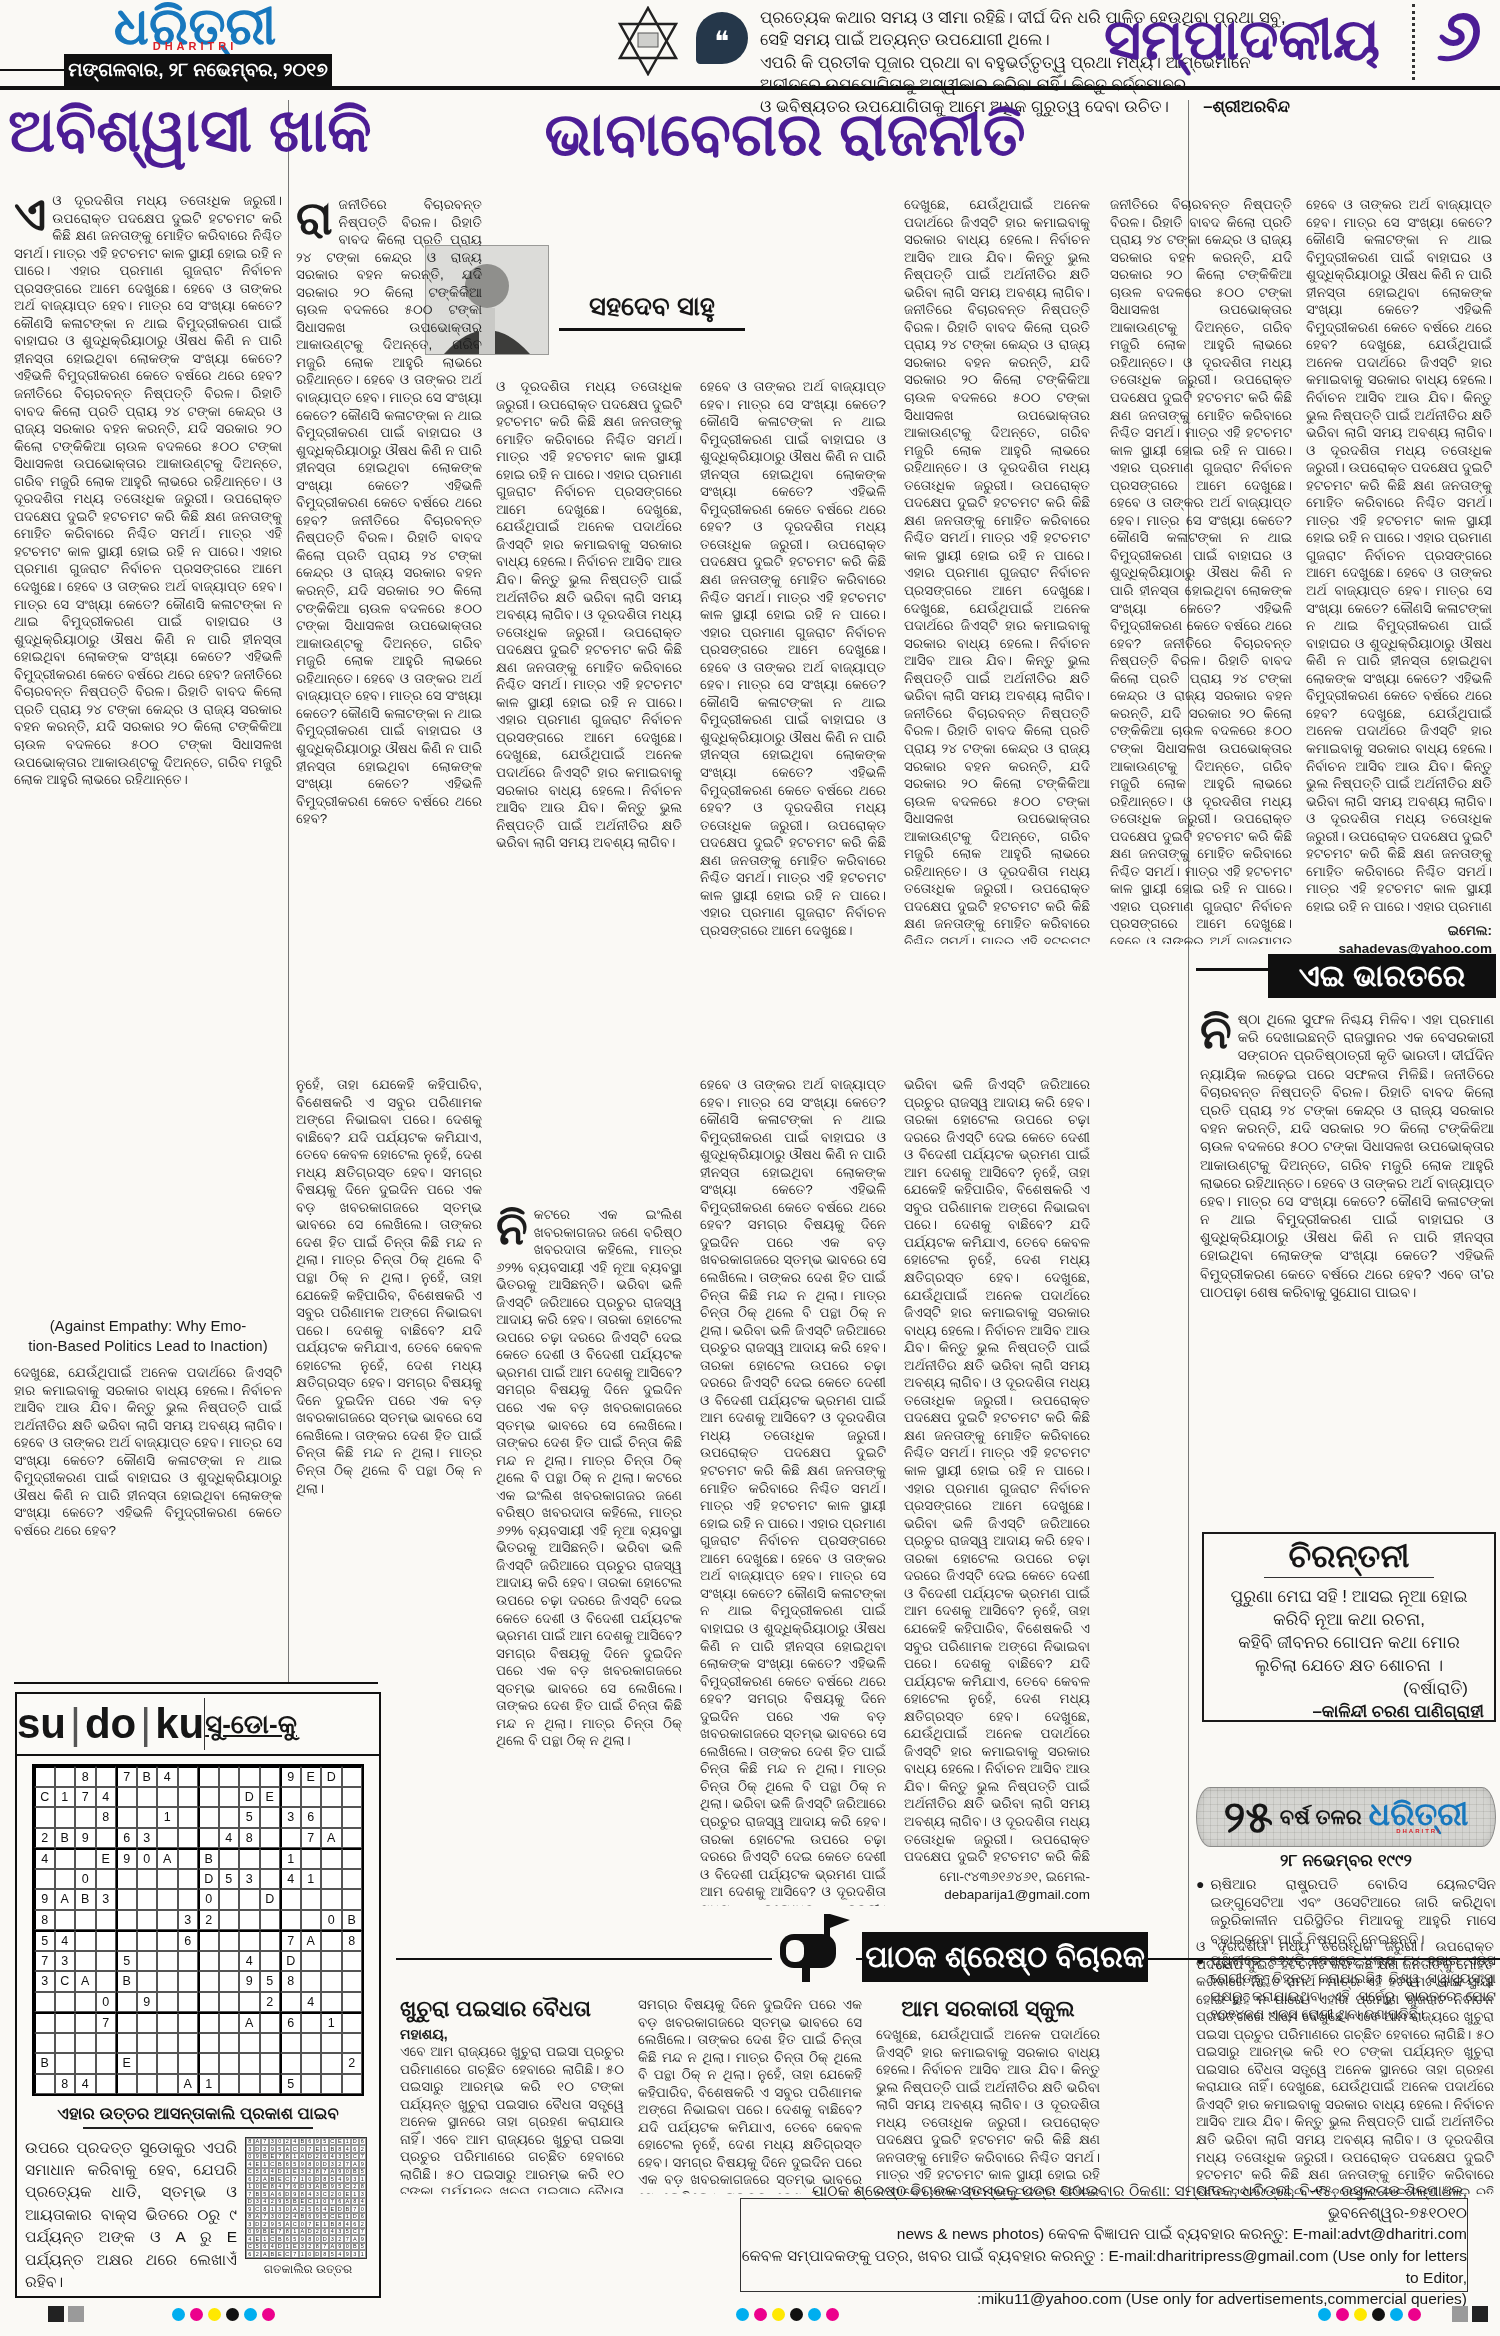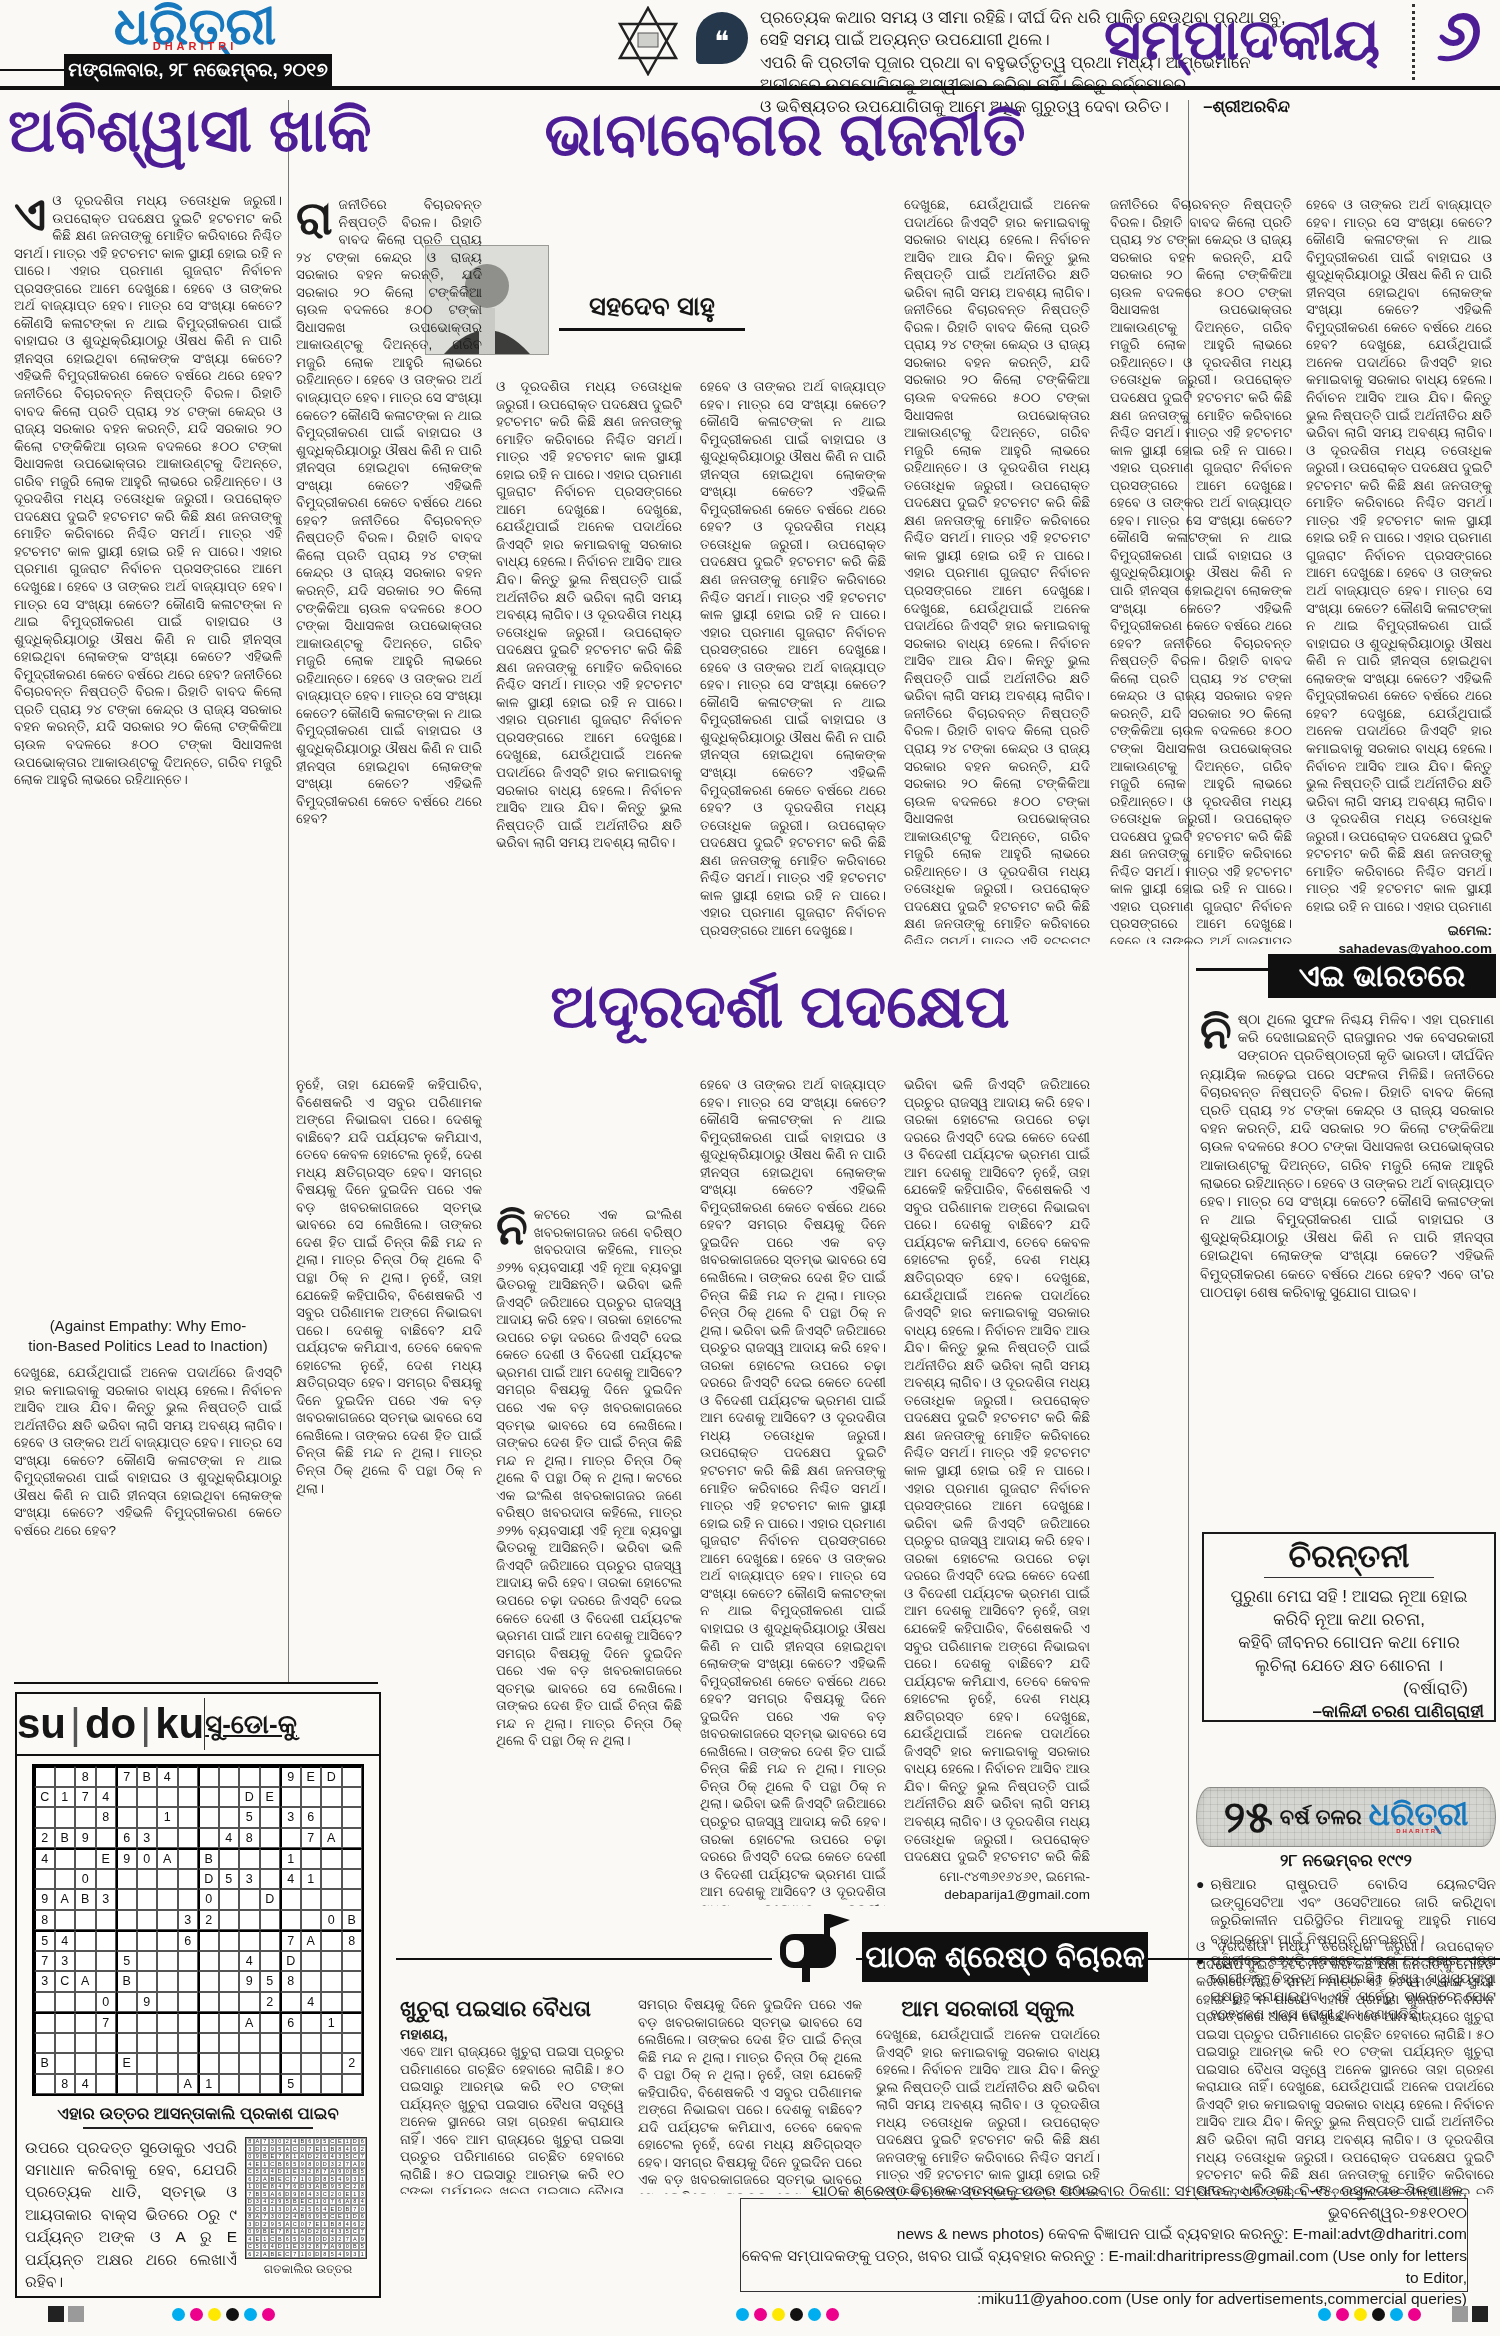--- a/index.html
+++ b/index.html
@@ -119,21 +119,20 @@
     <span>ଦେଖୁଛେ, ଯେଉଁଥିପାଇଁ ଅନେକ ପଦାର୍ଥରେ ଜିଏସ୍‌ଟି ହାର କମାଇବାକୁ ସରକାର ବାଧ୍ୟ ହେଲେ। ନିର୍ବାଚନ ଆସିବ ଆଉ ଯିବ। କିନ୍ତୁ ଭୁଲ ନିଷ୍ପତ୍ତି ପାଇଁ ଅର୍ଥନୀତିର କ୍ଷତି ଭରିବା ଲାଗି ସମୟ ଅବଶ୍ୟ ଲାଗିବ। ଜନୀତିରେ ବିଚାରବନ୍ତ ନିଷ୍ପତ୍ତି ବିରଳ। ରିହାତି ବାବଦ କିଲୋ ପ୍ରତି ପ୍ରାୟ ୨୪ ଟଙ୍କା କେନ୍ଦ୍ର ଓ ରାଜ୍ୟ ସରକାର ବହନ କରନ୍ତି, ଯଦି ସରକାର ୨୦ କିଲୋ ଟଙ୍କିକିଆ ଚାଉଳ ବଦଳରେ ୫୦୦ ଟଙ୍କା ସିଧାସଳଖ ଉପଭୋକ୍ତାର ଆକାଉଣ୍ଟକୁ ଦିଅନ୍ତେ, ଗରିବ ମଜୁରି ଲୋକ ଆହୁରି ଲାଭରେ ରହିଥାନ୍ତେ। ଓ ଦୂରଦଶିତା ମଧ୍ୟ ତତୋଽଧିକ ଜରୁରୀ। ଉପରୋକ୍ତ ପଦକ୍ଷେପ ଦୁଇଟି ହଟଚମଟ କରି କିଛି କ୍ଷଣ ଜନତାଙ୍କୁ ମୋହିତ କରିବାରେ ନିଶ୍ଚିତ ସମର୍ଥ। ମାତ୍ର ଏହି ହଟଚମଟ କାଳ ସ୍ଥାୟୀ ହୋଇ ରହି ନ ପାରେ। ଏହାର ପ୍ରମାଣ ଗୁଜରାଟ ନିର୍ବାଚନ ପ୍ରସଙ୍ଗରେ ଆମେ ଦେଖୁଛେ। ଦେଖୁଛେ, ଯେଉଁଥିପାଇଁ ଅନେକ ପଦାର୍ଥରେ ଜିଏସ୍‌ଟି ହାର କମାଇବାକୁ ସରକାର ବାଧ୍ୟ ହେଲେ। ନିର୍ବାଚନ ଆସିବ ଆଉ ଯିବ। କିନ୍ତୁ ଭୁଲ ନିଷ୍ପତ୍ତି ପାଇଁ ଅର୍ଥନୀତିର କ୍ଷତି ଭରିବା ଲାଗି ସମୟ ଅବଶ୍ୟ ଲାଗିବ। ଜନୀତିରେ ବିଚାରବନ୍ତ ନିଷ୍ପତ୍ତି ବିରଳ। ରିହାତି ବାବଦ କିଲୋ ପ୍ରତି ପ୍ରାୟ ୨୪ ଟଙ୍କା କେନ୍ଦ୍ର ଓ ରାଜ୍ୟ ସରକାର ବହନ କରନ୍ତି, ଯଦି ସରକାର ୨୦ କିଲୋ ଟଙ୍କିକିଆ ଚାଉଳ ବଦଳରେ ୫୦୦ ଟଙ୍କା ସିଧାସଳଖ ଉପଭୋକ୍ତାର ଆକାଉଣ୍ଟକୁ ଦିଅନ୍ତେ, ଗରିବ ମଜୁରି ଲୋକ ଆହୁରି ଲାଭରେ ରହିଥାନ୍ତେ। ଓ ଦୂରଦଶିତା ମଧ୍ୟ ତତୋଽଧିକ ଜରୁରୀ। ଉପରୋକ୍ତ ପଦକ୍ଷେପ ଦୁଇଟି ହଟଚମଟ କରି କିଛି କ୍ଷଣ ଜନତାଙ୍କୁ ମୋହିତ କରିବାରେ ନିଶ୍ଚିତ ସମର୍ଥ। ମାତ୍ର ଏହି ହଟଚମଟ କାଳ ସ୍ଥାୟୀ ହୋଇ ରହି ନ ପାରେ। ଏହାର ପ୍ରମାଣ ଗୁଜରାଟ ନିର୍ବାଚନ ପ୍ରସଙ୍ଗରେ ଆମେ ଦେଖୁଛେ।</span>
   </div>
   <div class="col body-text just" style="left:1110px;top:196px;width:182px;height:748px;">
     <span>ଜନୀତିରେ ବିଚାରବନ୍ତ ନିଷ୍ପତ୍ତି ବିରଳ। ରିହାତି ବାବଦ କିଲୋ ପ୍ରତି ପ୍ରାୟ ୨୪ ଟଙ୍କା କେନ୍ଦ୍ର ଓ ରାଜ୍ୟ ସରକାର ବହନ କରନ୍ତି, ଯଦି ସରକାର ୨୦ କିଲୋ ଟଙ୍କିକିଆ ଚାଉଳ ବଦଳରେ ୫୦୦ ଟଙ୍କା ସିଧାସଳଖ ଉପଭୋକ୍ତାର ଆକାଉଣ୍ଟକୁ ଦିଅନ୍ତେ, ଗରିବ ମଜୁରି ଲୋକ ଆହୁରି ଲାଭରେ ରହିଥାନ୍ତେ। ଓ ଦୂରଦଶିତା ମଧ୍ୟ ତତୋଽଧିକ ଜରୁରୀ। ଉପରୋକ୍ତ ପଦକ୍ଷେପ ଦୁଇଟି ହଟଚମଟ କରି କିଛି କ୍ଷଣ ଜନତାଙ୍କୁ ମୋହିତ କରିବାରେ ନିଶ୍ଚିତ ସମର୍ଥ। ମାତ୍ର ଏହି ହଟଚମଟ କାଳ ସ୍ଥାୟୀ ହୋଇ ରହି ନ ପାରେ। ଏହାର ପ୍ରମାଣ ଗୁଜରାଟ ନିର୍ବାଚନ ପ୍ରସଙ୍ଗରେ ଆମେ ଦେଖୁଛେ। ହେବେ ଓ ତାଙ୍କର ଅର୍ଥ ବାଜ୍ୟାପ୍ତ ହେବ। ମାତ୍ର ସେ ସଂଖ୍ୟା କେତେ? କୌଣସି କଳାଟଙ୍କା ନ ଥାଇ ବିମୁଦ୍ରୀକରଣ ପାଇଁ ବାହାଘର ଓ ଶୁଦ୍ଧିକ୍ରିୟାଠାରୁ ଔଷଧ କିଣି ନ ପାରି ହୀନସ୍ତା ହୋଇଥିବା ଲୋକଙ୍କ ସଂଖ୍ୟା କେତେ? ଏହିଭଳି ବିମୁଦ୍ରୀକରଣ କେତେ ବର୍ଷରେ ଥରେ ହେବ? ଜନୀତିରେ ବିଚାରବନ୍ତ ନିଷ୍ପତ୍ତି ବିରଳ। ରିହାତି ବାବଦ କିଲୋ ପ୍ରତି ପ୍ରାୟ ୨୪ ଟଙ୍କା କେନ୍ଦ୍ର ଓ ରାଜ୍ୟ ସରକାର ବହନ କରନ୍ତି, ଯଦି ସରକାର ୨୦ କିଲୋ ଟଙ୍କିକିଆ ଚାଉଳ ବଦଳରେ ୫୦୦ ଟଙ୍କା ସିଧାସଳଖ ଉପଭୋକ୍ତାର ଆକାଉଣ୍ଟକୁ ଦିଅନ୍ତେ, ଗରିବ ମଜୁରି ଲୋକ ଆହୁରି ଲାଭରେ ରହିଥାନ୍ତେ। ଓ ଦୂରଦଶିତା ମଧ୍ୟ ତତୋଽଧିକ ଜରୁରୀ। ଉପରୋକ୍ତ ପଦକ୍ଷେପ ଦୁଇଟି ହଟଚମଟ କରି କିଛି କ୍ଷଣ ଜନତାଙ୍କୁ ମୋହିତ କରିବାରେ ନିଶ୍ଚିତ ସମର୍ଥ। ମାତ୍ର ଏହି ହଟଚମଟ କାଳ ସ୍ଥାୟୀ ହୋଇ ରହି ନ ପାରେ। ଏହାର ପ୍ରମାଣ ଗୁଜରାଟ ନିର୍ବାଚନ ପ୍ରସଙ୍ଗରେ ଆମେ ଦେଖୁଛେ। ହେବେ ଓ ତାଙ୍କର ଅର୍ଥ ବାଜ୍ୟାପ୍ତ ହେବ। ମାତ୍ର ସେ ସଂଖ୍ୟା କେତେ? କୌଣସି କଳାଟଙ୍କା ନ ଥାଇ ବିମୁଦ୍ରୀକରଣ ପାଇଁ ବାହାଘର ଓ ଶୁଦ୍ଧିକ୍ରିୟାଠାରୁ ଔଷଧ କିଣି ନ ପାରି ହୀନସ୍ତା ହୋଇଥିବା ଲୋକଙ୍କ ସଂଖ୍ୟା କେତେ? ଏହିଭଳି ବିମୁଦ୍ରୀକରଣ କେତେ ବର୍ଷରେ ଥରେ ହେବ?</span>
   </div>
   <div class="col body-text just" style="left:1306px;top:196px;width:186px;height:718px;">
     <span>ହେବେ ଓ ତାଙ୍କର ଅର୍ଥ ବାଜ୍ୟାପ୍ତ ହେବ। ମାତ୍ର ସେ ସଂଖ୍ୟା କେତେ? କୌଣସି କଳାଟଙ୍କା ନ ଥାଇ ବିମୁଦ୍ରୀକରଣ ପାଇଁ ବାହାଘର ଓ ଶୁଦ୍ଧିକ୍ରିୟାଠାରୁ ଔଷଧ କିଣି ନ ପାରି ହୀନସ୍ତା ହୋଇଥିବା ଲୋକଙ୍କ ସଂଖ୍ୟା କେତେ? ଏହିଭଳି ବିମୁଦ୍ରୀକରଣ କେତେ ବର୍ଷରେ ଥରେ ହେବ? ଦେଖୁଛେ, ଯେଉଁଥିପାଇଁ ଅନେକ ପଦାର୍ଥରେ ଜିଏସ୍‌ଟି ହାର କମାଇବାକୁ ସରକାର ବାଧ୍ୟ ହେଲେ। ନିର୍ବାଚନ ଆସିବ ଆଉ ଯିବ। କିନ୍ତୁ ଭୁଲ ନିଷ୍ପତ୍ତି ପାଇଁ ଅର୍ଥନୀତିର କ୍ଷତି ଭରିବା ଲାଗି ସମୟ ଅବଶ୍ୟ ଲାଗିବ। ଓ ଦୂରଦଶିତା ମଧ୍ୟ ତତୋଽଧିକ ଜରୁରୀ। ଉପରୋକ୍ତ ପଦକ୍ଷେପ ଦୁଇଟି ହଟଚମଟ କରି କିଛି କ୍ଷଣ ଜନତାଙ୍କୁ ମୋହିତ କରିବାରେ ନିଶ୍ଚିତ ସମର୍ଥ। ମାତ୍ର ଏହି ହଟଚମଟ କାଳ ସ୍ଥାୟୀ ହୋଇ ରହି ନ ପାରେ। ଏହାର ପ୍ରମାଣ ଗୁଜରାଟ ନିର୍ବାଚନ ପ୍ରସଙ୍ଗରେ ଆମେ ଦେଖୁଛେ। ହେବେ ଓ ତାଙ୍କର ଅର୍ଥ ବାଜ୍ୟାପ୍ତ ହେବ। ମାତ୍ର ସେ ସଂଖ୍ୟା କେତେ? କୌଣସି କଳାଟଙ୍କା ନ ଥାଇ ବିମୁଦ୍ରୀକରଣ ପାଇଁ ବାହାଘର ଓ ଶୁଦ୍ଧିକ୍ରିୟାଠାରୁ ଔଷଧ କିଣି ନ ପାରି ହୀନସ୍ତା ହୋଇଥିବା ଲୋକଙ୍କ ସଂଖ୍ୟା କେତେ? ଏହିଭଳି ବିମୁଦ୍ରୀକରଣ କେତେ ବର୍ଷରେ ଥରେ ହେବ? ଦେଖୁଛେ, ଯେଉଁଥିପାଇଁ ଅନେକ ପଦାର୍ଥରେ ଜିଏସ୍‌ଟି ହାର କମାଇବାକୁ ସରକାର ବାଧ୍ୟ ହେଲେ। ନିର୍ବାଚନ ଆସିବ ଆଉ ଯିବ। କିନ୍ତୁ ଭୁଲ ନିଷ୍ପତ୍ତି ପାଇଁ ଅର୍ଥନୀତିର କ୍ଷତି ଭରିବା ଲାଗି ସମୟ ଅବଶ୍ୟ ଲାଗିବ। ଓ ଦୂରଦଶିତା ମଧ୍ୟ ତତୋଽଧିକ ଜରୁରୀ। ଉପରୋକ୍ତ ପଦକ୍ଷେପ ଦୁଇଟି ହଟଚମଟ କରି କିଛି କ୍ଷଣ ଜନତାଙ୍କୁ ମୋହିତ କରିବାରେ ନିଶ୍ଚିତ ସମର୍ଥ। ମାତ୍ର ଏହି ହଟଚମଟ କାଳ ସ୍ଥାୟୀ ହୋଇ ରହି ନ ପାରେ। ଏହାର ପ୍ରମାଣ ଗୁଜରାଟ ନିର୍ବାଚନ ପ୍ରସଙ୍ଗରେ ଆମେ ଦେଖୁଛେ।</span>
   </div>
   <div class="abs body-text" style="left:1306px;top:922px;width:186px;text-align:right;font-weight:700;">ଇମେଲ: sahadevas@yahoo.com</div>
 
-  <div class="abs hl" style="left:430px;top:972px;width:700px;font-size:60px;font-weight:800;text-align:center;">ଅଦୂରଦର୍ଶୀ ପଦକ୍ଷେପ</div>
 
 
   <div class="col body-text just" style="left:296px;top:1076px;width:186px;height:592px;">
     <span>ନୁହେଁ, ତାହା ଯେକେହି କହିପାରିବ, ବିଶେଷକରି ଏ ସବୁର ପରିଣାମକ ଅଙ୍ଗେ ନିଭାଇବା ପରେ। ଦେଶକୁ ବାଛିବେ? ଯଦି ପର୍ଯ୍ୟଟକ କମିଯାଏ, ତେବେ କେବଳ ହୋଟେଲ ନୁହେଁ, ଦେଶ ମଧ୍ୟ କ୍ଷତିଗ୍ରସ୍ତ ହେବ। ସମଗ୍ର ବିଷୟକୁ ଦିନେ ଦୁଇଦିନ ପରେ ଏକ ବଡ଼ ଖବରକାଗଜରେ ସ୍ତମ୍ଭ ଭାବରେ ସେ ଲେଖିଲେ। ତାଙ୍କର ଦେଶ ହିତ ପାଇଁ ଚିନ୍ତା କିଛି ମନ୍ଦ ନ ଥିଲା। ମାତ୍ର ଚିନ୍ତା ଠିକ୍ ଥିଲେ ବି ପନ୍ଥା ଠିକ୍ ନ ଥିଲା। ନୁହେଁ, ତାହା ଯେକେହି କହିପାରିବ, ବିଶେଷକରି ଏ ସବୁର ପରିଣାମକ ଅଙ୍ଗେ ନିଭାଇବା ପରେ। ଦେଶକୁ ବାଛିବେ? ଯଦି ପର୍ଯ୍ୟଟକ କମିଯାଏ, ତେବେ କେବଳ ହୋଟେଲ ନୁହେଁ, ଦେଶ ମଧ୍ୟ କ୍ଷତିଗ୍ରସ୍ତ ହେବ। ସମଗ୍ର ବିଷୟକୁ ଦିନେ ଦୁଇଦିନ ପରେ ଏକ ବଡ଼ ଖବରକାଗଜରେ ସ୍ତମ୍ଭ ଭାବରେ ସେ ଲେଖିଲେ। ତାଙ୍କର ଦେଶ ହିତ ପାଇଁ ଚିନ୍ତା କିଛି ମନ୍ଦ ନ ଥିଲା। ମାତ୍ର ଚିନ୍ତା ଠିକ୍ ଥିଲେ ବି ପନ୍ଥା ଠିକ୍ ନ ଥିଲା।</span>
   </div>
   <div class="col body-text just" style="left:496px;top:1206px;width:186px;height:700px;">
     <span class="dropcap">ନି</span><span>କଟରେ ଏକ ଇଂଲିଶ ଖବରକାଗଜର ଜଣେ ବରିଷ୍ଠ ଖବରଦାତା କହିଲେ, ମାତ୍ର ୬୨% ବ୍ୟବସାୟୀ ଏହି ନୂଆ ବ୍ୟବସ୍ଥା ଭିତରକୁ ଆସିଛନ୍ତି। ଭରିବା ଭଳି ଜିଏସ୍‌ଟି ଜରିଆରେ ପ୍ରଚୁର ରାଜସ୍ୱ ଆଦାୟ କରି ହେବ। ତାରକା ହୋଟେଲ ଉପରେ ଚଢ଼ା ଦରରେ ଜିଏସ୍‌ଟି ଦେଇ କେତେ ଦେଶୀ ଓ ବିଦେଶୀ ପର୍ଯ୍ୟଟକ ଭ୍ରମଣ ପାଇଁ ଆମ ଦେଶକୁ ଆସିବେ? ସମଗ୍ର ବିଷୟକୁ ଦିନେ ଦୁଇଦିନ ପରେ ଏକ ବଡ଼ ଖବରକାଗଜରେ ସ୍ତମ୍ଭ ଭାବରେ ସେ ଲେଖିଲେ। ତାଙ୍କର ଦେଶ ହିତ ପାଇଁ ଚିନ୍ତା କିଛି ମନ୍ଦ ନ ଥିଲା। ମାତ୍ର ଚିନ୍ତା ଠିକ୍ ଥିଲେ ବି ପନ୍ଥା ଠିକ୍ ନ ଥିଲା। କଟରେ ଏକ ଇଂଲିଶ ଖବରକାଗଜର ଜଣେ ବରିଷ୍ଠ ଖବରଦାତା କହିଲେ, ମାତ୍ର ୬୨% ବ୍ୟବସାୟୀ ଏହି ନୂଆ ବ୍ୟବସ୍ଥା ଭିତରକୁ ଆସିଛନ୍ତି। ଭରିବା ଭଳି ଜିଏସ୍‌ଟି ଜରିଆରେ ପ୍ରଚୁର ରାଜସ୍ୱ ଆଦାୟ କରି ହେବ। ତାରକା ହୋଟେଲ ଉପରେ ଚଢ଼ା ଦରରେ ଜିଏସ୍‌ଟି ଦେଇ କେତେ ଦେଶୀ ଓ ବିଦେଶୀ ପର୍ଯ୍ୟଟକ ଭ୍ରମଣ ପାଇଁ ଆମ ଦେଶକୁ ଆସିବେ? ସମଗ୍ର ବିଷୟକୁ ଦିନେ ଦୁଇଦିନ ପରେ ଏକ ବଡ଼ ଖବରକାଗଜରେ ସ୍ତମ୍ଭ ଭାବରେ ସେ ଲେଖିଲେ। ତାଙ୍କର ଦେଶ ହିତ ପାଇଁ ଚିନ୍ତା କିଛି ମନ୍ଦ ନ ଥିଲା। ମାତ୍ର ଚିନ୍ତା ଠିକ୍ ଥିଲେ ବି ପନ୍ଥା ଠିକ୍ ନ ଥିଲା।</span>
   </div>
   <div class="col body-text just" style="left:700px;top:1076px;width:186px;height:830px;">
     <span>ହେବେ ଓ ତାଙ୍କର ଅର୍ଥ ବାଜ୍ୟାପ୍ତ ହେବ। ମାତ୍ର ସେ ସଂଖ୍ୟା କେତେ? କୌଣସି କଳାଟଙ୍କା ନ ଥାଇ ବିମୁଦ୍ରୀକରଣ ପାଇଁ ବାହାଘର ଓ ଶୁଦ୍ଧିକ୍ରିୟାଠାରୁ ଔଷଧ କିଣି ନ ପାରି ହୀନସ୍ତା ହୋଇଥିବା ଲୋକଙ୍କ ସଂଖ୍ୟା କେତେ? ଏହିଭଳି ବିମୁଦ୍ରୀକରଣ କେତେ ବର୍ଷରେ ଥରେ ହେବ? ସମଗ୍ର ବିଷୟକୁ ଦିନେ ଦୁଇଦିନ ପରେ ଏକ ବଡ଼ ଖବରକାଗଜରେ ସ୍ତମ୍ଭ ଭାବରେ ସେ ଲେଖିଲେ। ତାଙ୍କର ଦେଶ ହିତ ପାଇଁ ଚିନ୍ତା କିଛି ମନ୍ଦ ନ ଥିଲା। ମାତ୍ର ଚିନ୍ତା ଠିକ୍ ଥିଲେ ବି ପନ୍ଥା ଠିକ୍ ନ ଥିଲା। ଭରିବା ଭଳି ଜିଏସ୍‌ଟି ଜରିଆରେ ପ୍ରଚୁର ରାଜସ୍ୱ ଆଦାୟ କରି ହେବ। ତାରକା ହୋଟେଲ ଉପରେ ଚଢ଼ା ଦରରେ ଜିଏସ୍‌ଟି ଦେଇ କେତେ ଦେଶୀ ଓ ବିଦେଶୀ ପର୍ଯ୍ୟଟକ ଭ୍ରମଣ ପାଇଁ ଆମ ଦେଶକୁ ଆସିବେ? ଓ ଦୂରଦଶିତା ମଧ୍ୟ ତତୋଽଧିକ ଜରୁରୀ। ଉପରୋକ୍ତ ପଦକ୍ଷେପ ଦୁଇଟି ହଟଚମଟ କରି କିଛି କ୍ଷଣ ଜନତାଙ୍କୁ ମୋହିତ କରିବାରେ ନିଶ୍ଚିତ ସମର୍ଥ। ମାତ୍ର ଏହି ହଟଚମଟ କାଳ ସ୍ଥାୟୀ ହୋଇ ରହି ନ ପାରେ। ଏହାର ପ୍ରମାଣ ଗୁଜରାଟ ନିର୍ବାଚନ ପ୍ରସଙ୍ଗରେ ଆମେ ଦେଖୁଛେ। ହେବେ ଓ ତାଙ୍କର ଅର୍ଥ ବାଜ୍ୟାପ୍ତ ହେବ। ମାତ୍ର ସେ ସଂଖ୍ୟା କେତେ? କୌଣସି କଳାଟଙ୍କା ନ ଥାଇ ବିମୁଦ୍ରୀକରଣ ପାଇଁ ବାହାଘର ଓ ଶୁଦ୍ଧିକ୍ରିୟାଠାରୁ ଔଷଧ କିଣି ନ ପାରି ହୀନସ୍ତା ହୋଇଥିବା ଲୋକଙ୍କ ସଂଖ୍ୟା କେତେ? ଏହିଭଳି ବିମୁଦ୍ରୀକରଣ କେତେ ବର୍ଷରେ ଥରେ ହେବ? ସମଗ୍ର ବିଷୟକୁ ଦିନେ ଦୁଇଦିନ ପରେ ଏକ ବଡ଼ ଖବରକାଗଜରେ ସ୍ତମ୍ଭ ଭାବରେ ସେ ଲେଖିଲେ। ତାଙ୍କର ଦେଶ ହିତ ପାଇଁ ଚିନ୍ତା କିଛି ମନ୍ଦ ନ ଥିଲା। ମାତ୍ର ଚିନ୍ତା ଠିକ୍ ଥିଲେ ବି ପନ୍ଥା ଠିକ୍ ନ ଥିଲା। ଭରିବା ଭଳି ଜିଏସ୍‌ଟି ଜରିଆରେ ପ୍ରଚୁର ରାଜସ୍ୱ ଆଦାୟ କରି ହେବ। ତାରକା ହୋଟେଲ ଉପରେ ଚଢ଼ା ଦରରେ ଜିଏସ୍‌ଟି ଦେଇ କେତେ ଦେଶୀ ଓ ବିଦେଶୀ ପର୍ଯ୍ୟଟକ ଭ୍ରମଣ ପାଇଁ ଆମ ଦେଶକୁ ଆସିବେ? ଓ ଦୂରଦଶିତା ମଧ୍ୟ ତତୋଽଧିକ ଜରୁରୀ। ଉପରୋକ୍ତ ପଦକ୍ଷେପ ଦୁଇଟି ହଟଚମଟ କରି କିଛି କ୍ଷଣ ଜନତାଙ୍କୁ ମୋହିତ କରିବାରେ ନିଶ୍ଚିତ ସମର୍ଥ। ମାତ୍ର ଏହି ହଟଚମଟ କାଳ ସ୍ଥାୟୀ ହୋଇ ରହି ନ ପାରେ। ଏହାର ପ୍ରମାଣ ଗୁଜରାଟ ନିର୍ବାଚନ ପ୍ରସଙ୍ଗରେ ଆମେ ଦେଖୁଛେ।</span>

